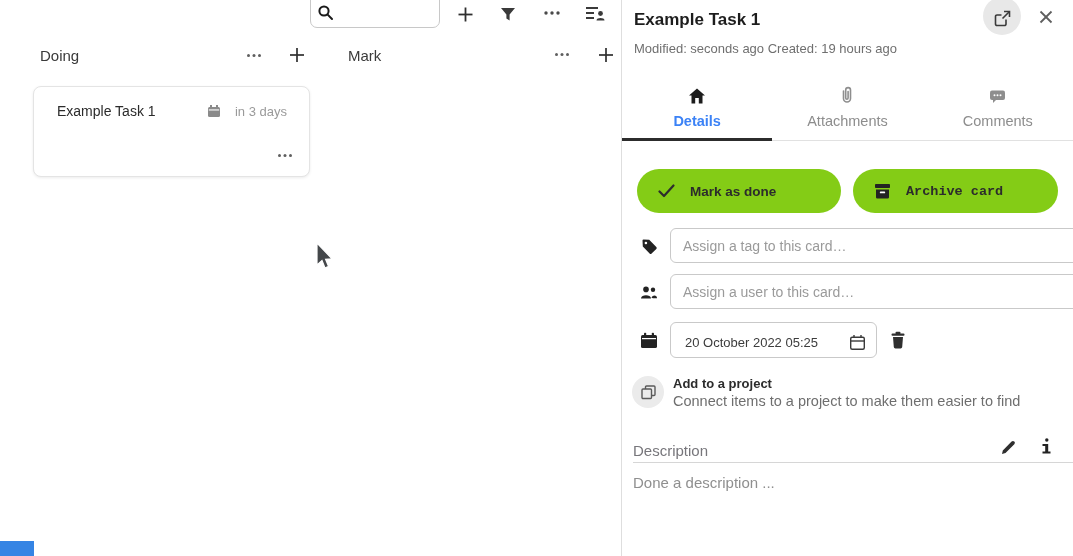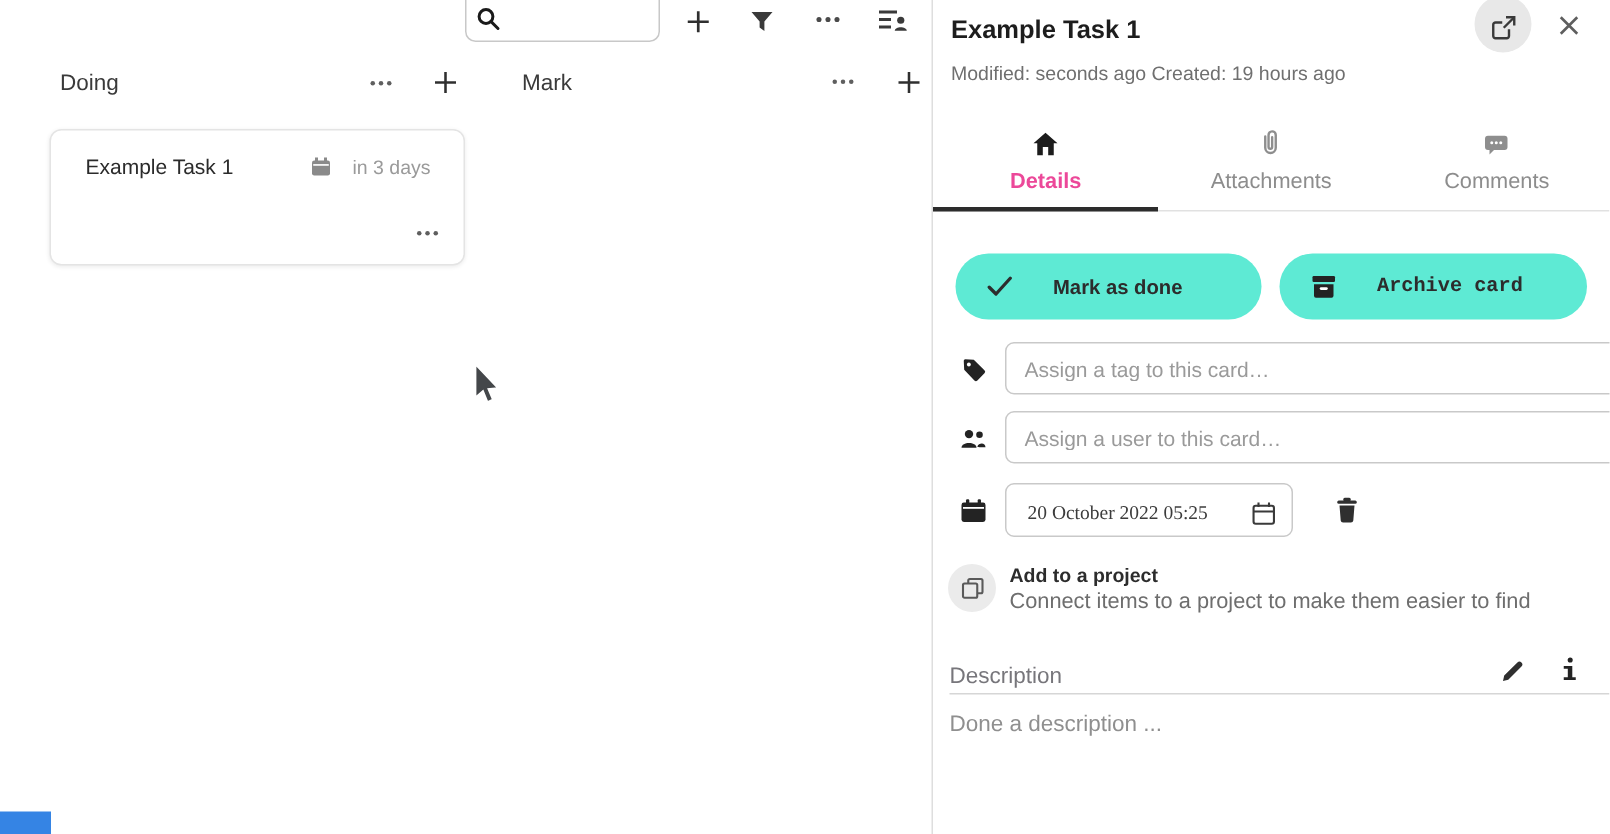--- a/index.html
+++ b/index.html
@@ -40,41 +40,41 @@
                 border-radius:50%; background:#e8e8e8; display:flex; align-items:center;
                 justify-content:center; padding-top:4px; }
   .close-btn { position:absolute; left:412px; top:5px; width:24px; height:24px; border:none;
                background:transparent; display:flex; align-items:center; justify-content:center; padding:0; }
 
   .tabs { position:absolute; left:0; top:70px; width:451px; height:71px; display:flex;
           border-bottom:1px solid #e1e1e1; }
   .tab { flex:1; display:flex; flex-direction:column; align-items:center; justify-content:flex-end;
          padding-bottom:11px; gap:9px; cursor:pointer; position:relative; }
   .tab .tab-label { font-size:14.5px; color:#8d8d8d; }
-  .tab.active .tab-label { color:#ec4899; font-weight:700; }
+  .tab.active .tab-label { color:#3b82f6; font-weight:700; }
   .tab.active::after { content:""; position:absolute; left:0; right:0; bottom:-1px; height:3px;
                        background:#2c2c2c; }
 
   .pill-btn { position:absolute; top:169px; height:44px; border:none; border-radius:22px;
-              background:#5eead4; display:flex; align-items:center; gap:27px; padding:0 0 0 21px;
+              background:#84cc16; display:flex; align-items:center; gap:15px; padding:0 0 0 21px;
               font-size:13.5px; font-weight:700; color:#2c2c2c;
               font-family:"Liberation Sans","DejaVu Sans",sans-serif; }
   #btn-done { left:15px; width:204px; }
   #btn-archive { left:231px; width:205px;font-family:Liberation Mono, monospace; }
 
   .row-icon { position:absolute; left:18px; width:18px; height:18px; display:flex;
               align-items:center; justify-content:center; }
   .assign-input { position:absolute; left:48px; width:450px; height:35px; border:1px solid #c9c9c9;
                   border-radius:6px; padding:0 12px; font-size:14px; color:#333; outline:none;
                   font-family:"Liberation Sans","DejaVu Sans",sans-serif; }
   .assign-input::placeholder { color:#9a9a9a; opacity:1; }
 
-  .date-field { position:absolute; left:48px; top:322px; width:192px; height:36px;
+  .date-field { position:absolute; left:48px; top:322px; width:207px; height:36px;
                 border:1px solid #c9c9c9; border-radius:6px; display:flex; align-items:center;
-                justify-content:space-between; padding:4px 10px 0 14px;font-family:Liberation Serif, serif; }
+                justify-content:space-between; padding:4px 10px 0 14px; }
   .date-text { font-size:13px; color:#3c3c3c; }
   .icon-btn { border:none; background:transparent; padding:0; display:flex; align-items:center;
               justify-content:center; }
 
   .project-circle { position:absolute; left:10px; top:376px; width:32px; height:32px;
                     border-radius:50%; background:#ebebeb; display:flex; align-items:center;
                     justify-content:center; }
   .project-title { position:absolute; left:51px; top:376px; font-size:13px; font-weight:700; color:#2c2c2c; }
   .project-sub   { position:absolute; left:51px; top:393px; font-size:14.5px; color:#6e6e6e; }
 

